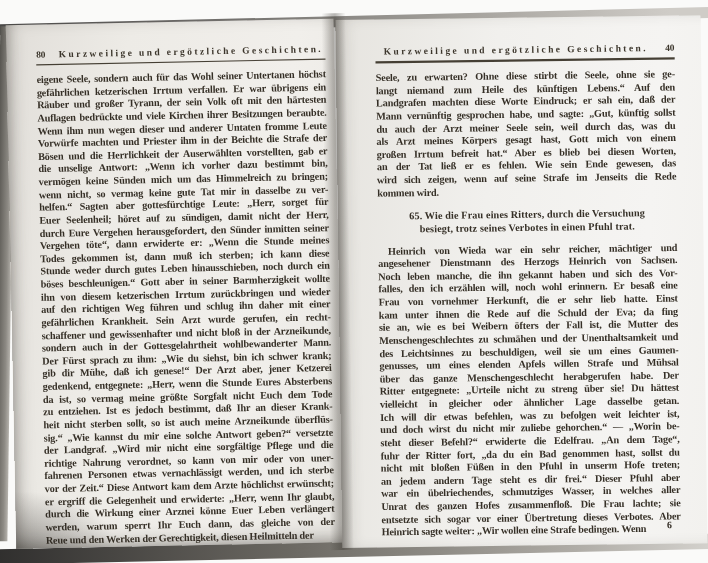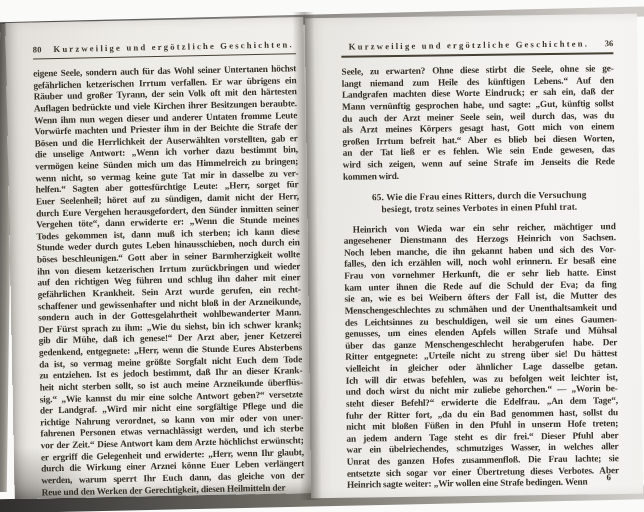--- a/index.html
+++ b/index.html
@@ -111,21 +111,21 @@
             <div class="tline tline-last">Reue und den Werken der Gerechtigkeit, diesen Heilmitteln der</div>
           </div>
         </div>
     </div>
   </section>
 
   <section class="page page-right">
     <div class="page-inner">
       <header class="running-head">
         <span class="rtitle">Kurzweilige und ergötzliche Geschichten.</span>
-        <span class="pagenum">36</span>
+        <span class="pagenum">40</span>
       </header>
       <div class="page-body">
           <div class="block para">
             <div class="tline">Seele, zu erwarten? Ohne diese stirbt die Seele, ohne sie ge-</div>
             <div class="tline">langt niemand zum Heile des künftigen Lebens.“ Auf den</div>
             <div class="tline">Landgrafen machten diese Worte Eindruck; er sah ein, daß der</div>
             <div class="tline">Mann vernünftig gesprochen habe, und sagte: „Gut, künftig sollst</div>
             <div class="tline">du auch der Arzt meiner Seele sein, weil durch das, was du</div>
             <div class="tline">als Arzt meines Körpers gesagt hast, Gott mich von einem</div>
             <div class="tline">großen Irrtum befreit hat.“ Aber es blieb bei diesen Worten,</div>

